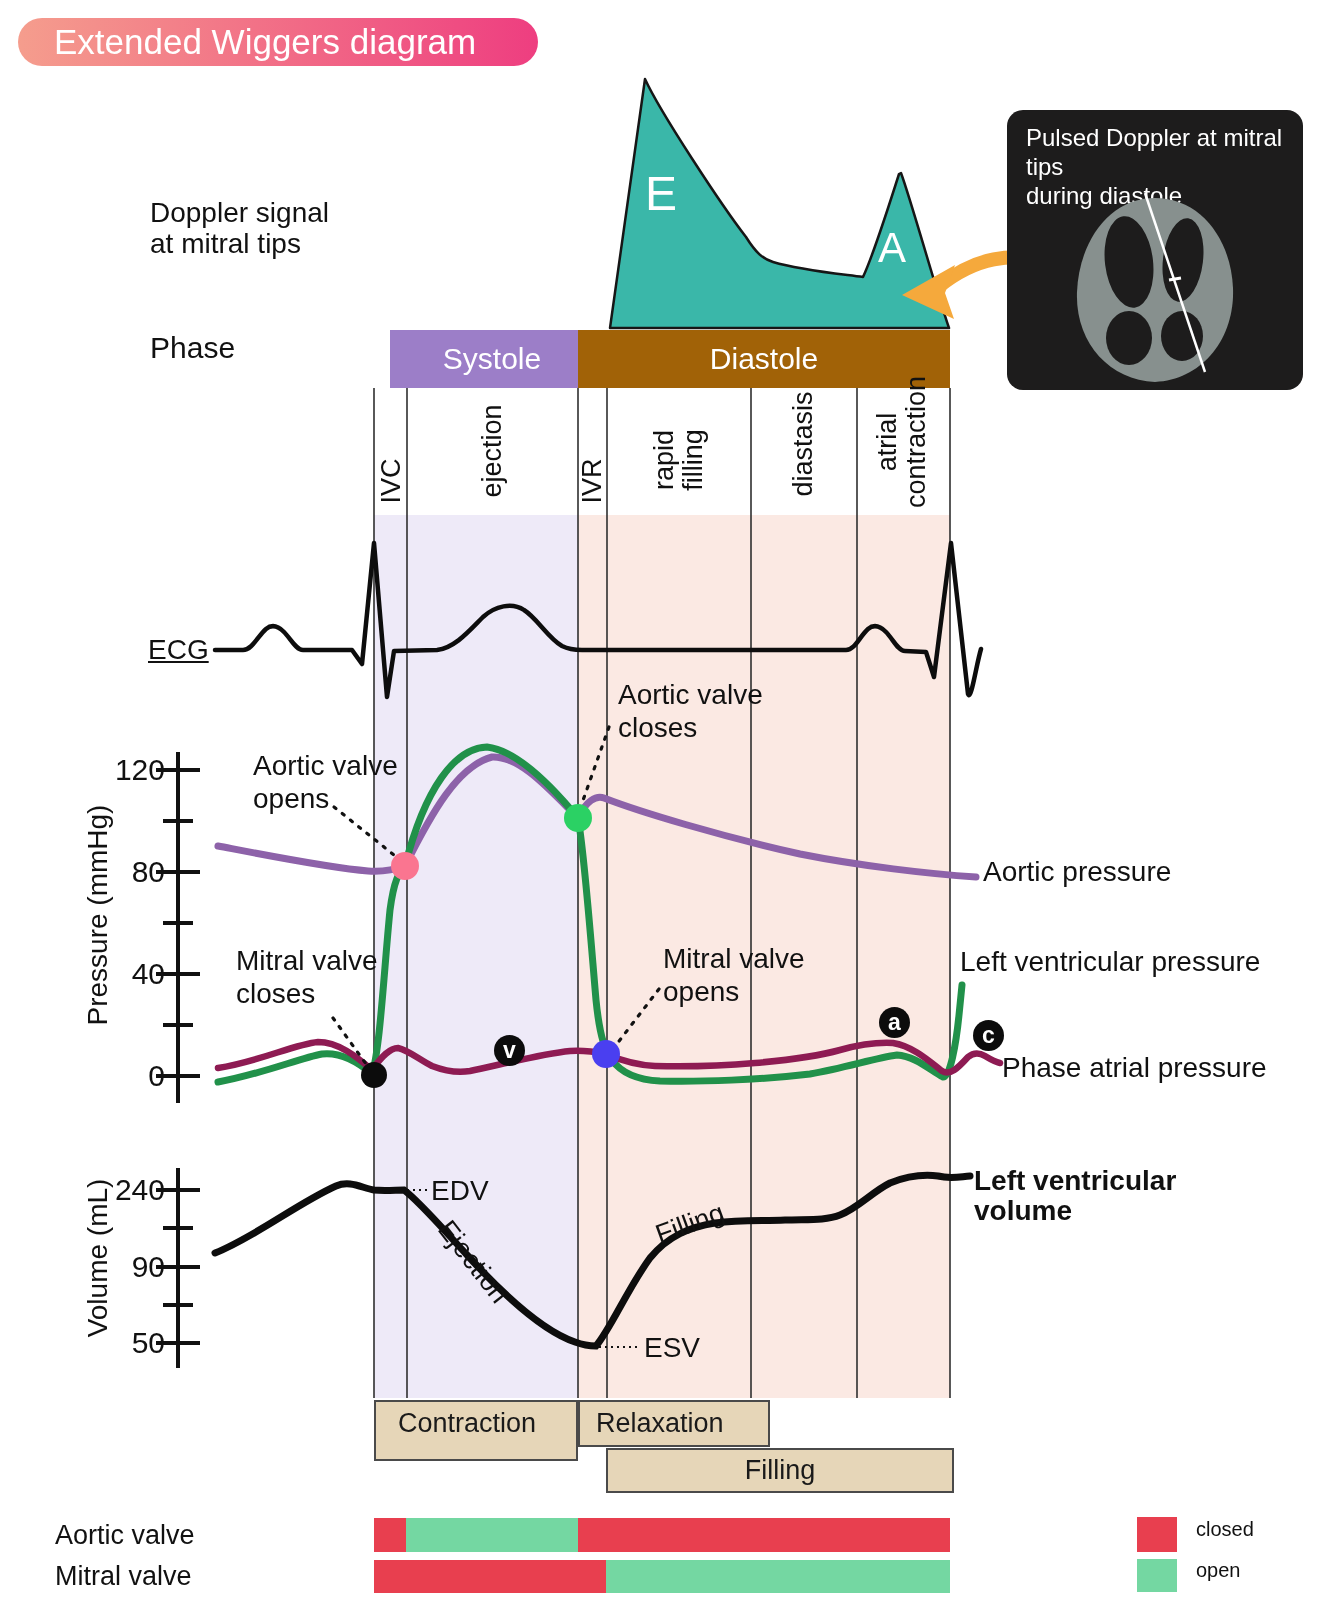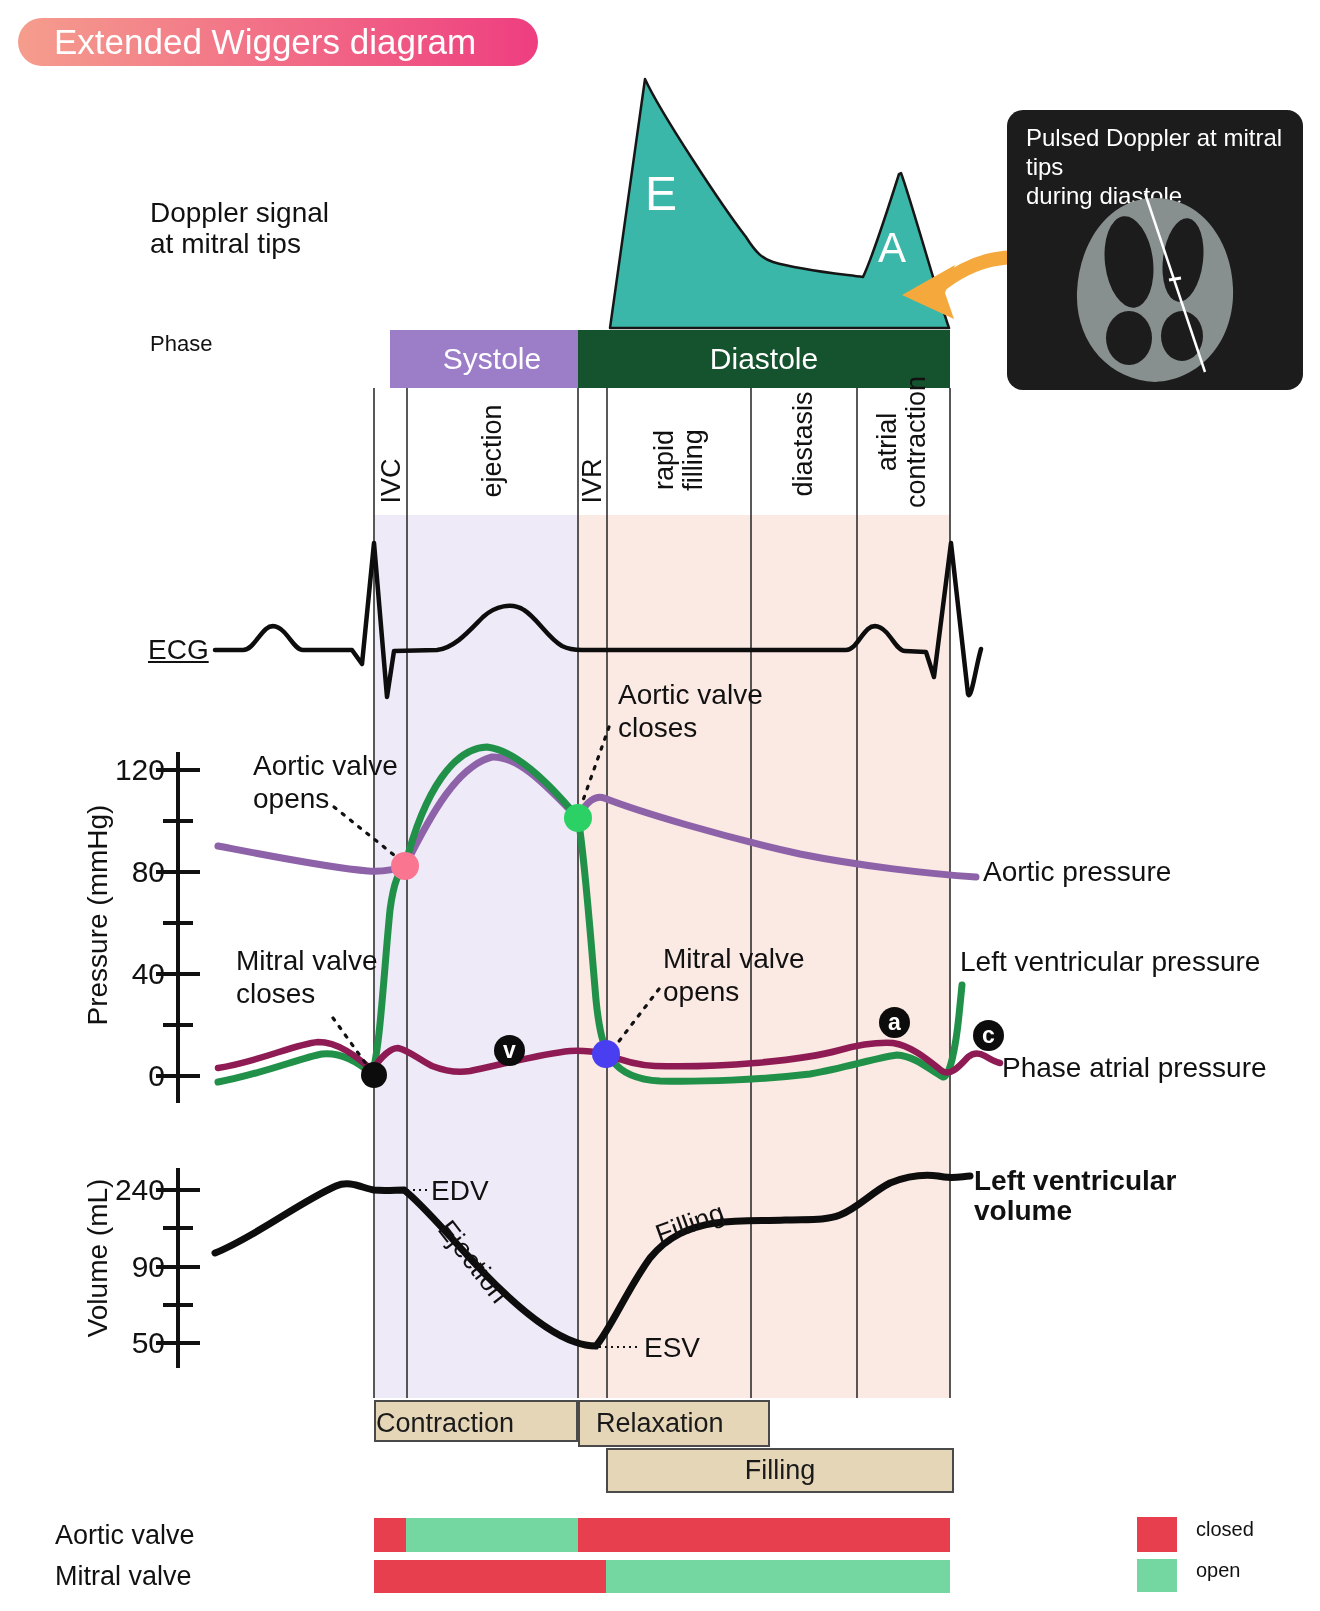--- a/index.html
+++ b/index.html
@@ -6,24 +6,24 @@
   body{width:1320px;height:1611px;position:relative;font-family:"Liberation Sans",sans-serif;color:#111;overflow:hidden;}
   .abs{position:absolute;}
   .pre{white-space:pre-line;}
   .shade{position:absolute;top:515px;height:883px;}
   .shade.sys{left:374px;width:204px;background:#eeeaf8;}
   .shade.dia{left:578px;width:372px;background:#fbe9e3;}
   #title-pill{left:18px;top:18px;width:520px;height:48px;border-radius:24px;
     background:linear-gradient(90deg,#f59d8d,#ee3e80);color:#fff;font-size:35px;line-height:47px;padding-left:36px;box-sizing:border-box;}
   .phasebar{top:330px;height:58px;color:#fff;font-size:30px;line-height:58px;text-align:center;}
   #bar-systole{left:374px;width:204px;background:#9c7ec8;margin-left:16px;}
-  #bar-diastole{left:578px;width:372px;background:#14532d;}
+  #bar-diastole{left:578px;width:372px;background:#a16207;}
   .subphase{font-size:27px;line-height:29px;text-align:center;transform:translate(-50%,-50%) rotate(-90deg);white-space:pre-line;}
   .lbl{font-size:28px;}
-  .lbl30{font-size:22px;}
+  .lbl30{font-size:30px;}
   .tick-num{width:85px;text-align:right;font-size:30px;}
   .axis-title{font-size:28px;transform:translate(-50%,-50%) rotate(-90deg);white-space:nowrap;}
   .marker-dot{width:31px;height:31px;border-radius:50%;background:#0c0c0c;color:#fff;font-weight:bold;font-size:23px;line-height:30px;text-align:center;}
   .tanbar{background:#e6d6b8;border:2px solid #4a4a4a;box-sizing:border-box;font-size:27px;color:#1a1a1a;}
   .valve-label{font-size:27px;}
   .legend-text{font-size:20px;}
   #inset-box{left:1007px;top:110px;width:296px;height:280px;background:#1d1c1c;border-radius:16px;z-index:6;}
   #inset-caption{position:absolute;left:19px;top:13px;color:#fff;font-size:24px;line-height:29px;white-space:pre-line;}
   #doppler-e{left:645px;top:166px;color:#fff;font-size:48px;}
   #doppler-a{left:878px;top:224px;color:#fff;font-size:42px;}
@@ -227,21 +227,21 @@
 <div class="abs txt marker-dot" style="left:879px;top:1007px;">a</div>
 <div class="abs txt marker-dot" style="left:973px;top:1020px;">c</div>
 
 <div class="abs txt lbl" style="left:431px;top:1175px;">EDV</div>
 <div class="abs txt lbl" style="left:644px;top:1332px;">ESV</div>
 <div class="abs txt" style="left:473px;top:1262px;font-size:27px;transform:translate(-50%,-50%) rotate(52deg);">Ejection</div>
 <div class="abs txt" style="left:690px;top:1224px;font-size:27px;transform:translate(-50%,-50%) rotate(-20deg);">Filling</div>
 <div class="abs txt lbl pre" style="left:974px;top:1166px;line-height:30px;font-weight:bold;">Left ventricular
 volume</div>
 
-<div class="abs tanbar" style="left:374px;top:1400px;width:204px;height:42px;line-height:43px;">Contraction</div>
+<div class="abs tanbar" style="left:374px;top:1400px;width:204px;height:61px;line-height:43px;padding-left:22px;">Contraction</div>
 <div class="abs tanbar" style="left:578px;top:1400px;width:192px;height:47px;line-height:43px;padding-left:16px;">Relaxation</div>
 <div class="abs tanbar" style="left:606px;top:1448px;width:348px;height:45px;line-height:41px;text-align:center;">Filling</div>
 
 <div class="abs txt valve-label" style="left:55px;top:1520px;">Aortic valve</div>
 <div class="abs txt valve-label" style="left:55px;top:1561px;">Mitral valve</div>
 
 <div class="abs" style="left:374px;top:1518px;width:32px;height:34px;background:#e83f4f;"></div>
 <div class="abs" style="left:406px;top:1518px;width:172px;height:34px;background:#74d7a2;"></div>
 <div class="abs" style="left:578px;top:1518px;width:372px;height:34px;background:#e83f4f;"></div>
 

